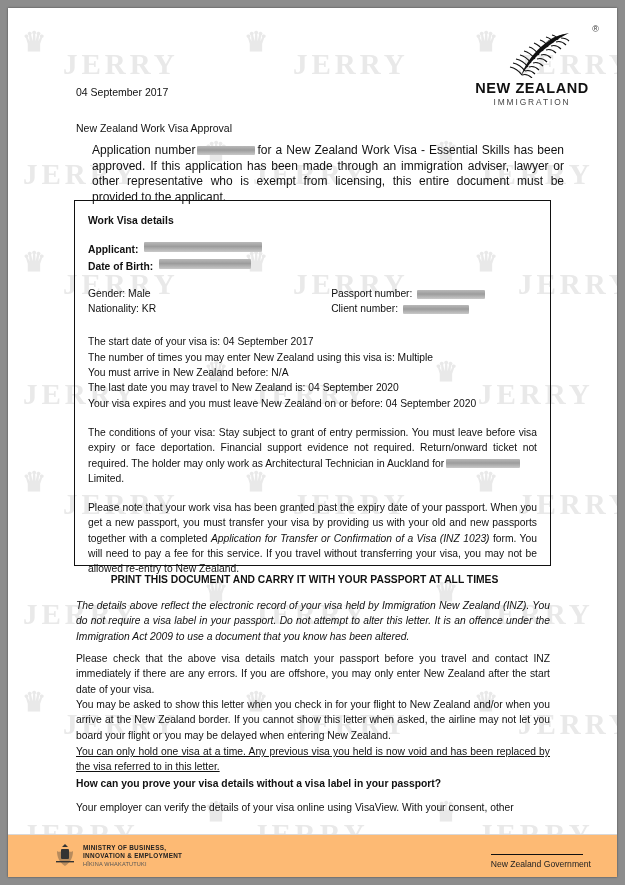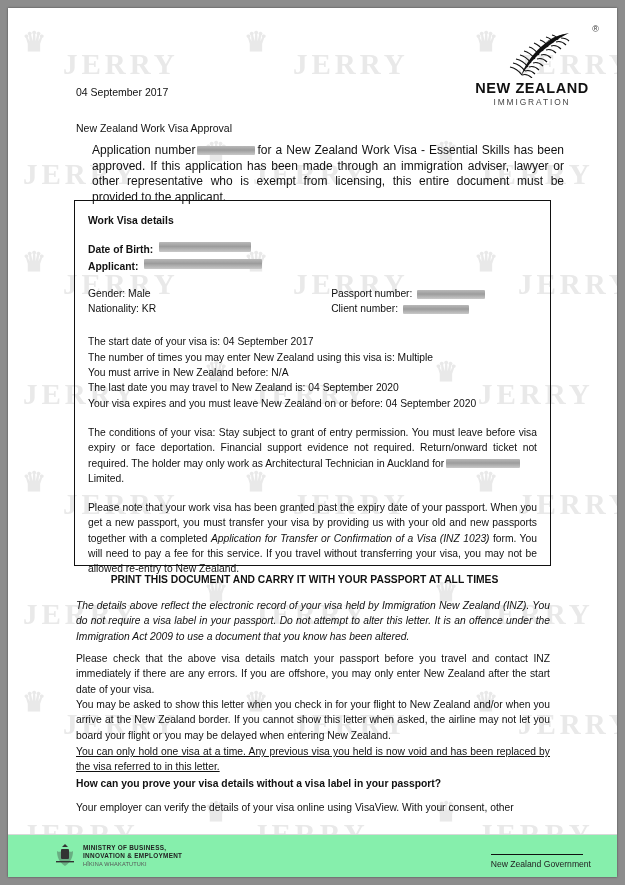--- a/index.html
+++ b/index.html
@@ -188,21 +188,21 @@
   }
   .bp5 { top: 792px; }
 
   
   .footer {
     position: absolute;
     left: 0;
     bottom: 0;
     width: 609px;
     height: 42px;
-    background: #86efac;
+    background: #fdba74;
     border-top: 1px solid #d8d8d8;
     z-index: 3;
   }
   .footer .ministry {
     position: absolute;
     left: 46px;
     top: 8px;
     display: flex;
     align-items: center;
     gap: 7px;
@@ -327,26 +327,26 @@
 
     <div class="intro">
       <span>Application number</span><span class="redact" style="width:58px"></span><span>for a New Zealand Work Visa - Essential Skills has been approved. If this application has been made through an immigration adviser, lawyer or other representative who is exempt from licensing, this entire document must be provided to the applicant.</span>
     </div>
 
     <div class="panel">
       <div class="panel-inner">
         <h3>Work Visa details</h3>
 
         <div class="kv-row">
+          <span class="kv-label">Applicant:</span>
+          <span class="redact tall" style="width:118px;margin-left:6px"></span>
+        </div>
+        <div class="kv-row">
           <span class="kv-label">Date of Birth:</span>
           <span class="redact tall" style="width:92px;margin-left:6px"></span>
-        </div>
-        <div class="kv-row">
-          <span class="kv-label">Applicant:</span>
-          <span class="redact tall" style="width:118px;margin-left:6px"></span>
         </div>
 
         <div class="two-col">
           <div class="col-l">
             <div>
               <span>Gender:</span>
               <span>Male</span>
             </div>
             <div>
               <span>Nationality:</span>

